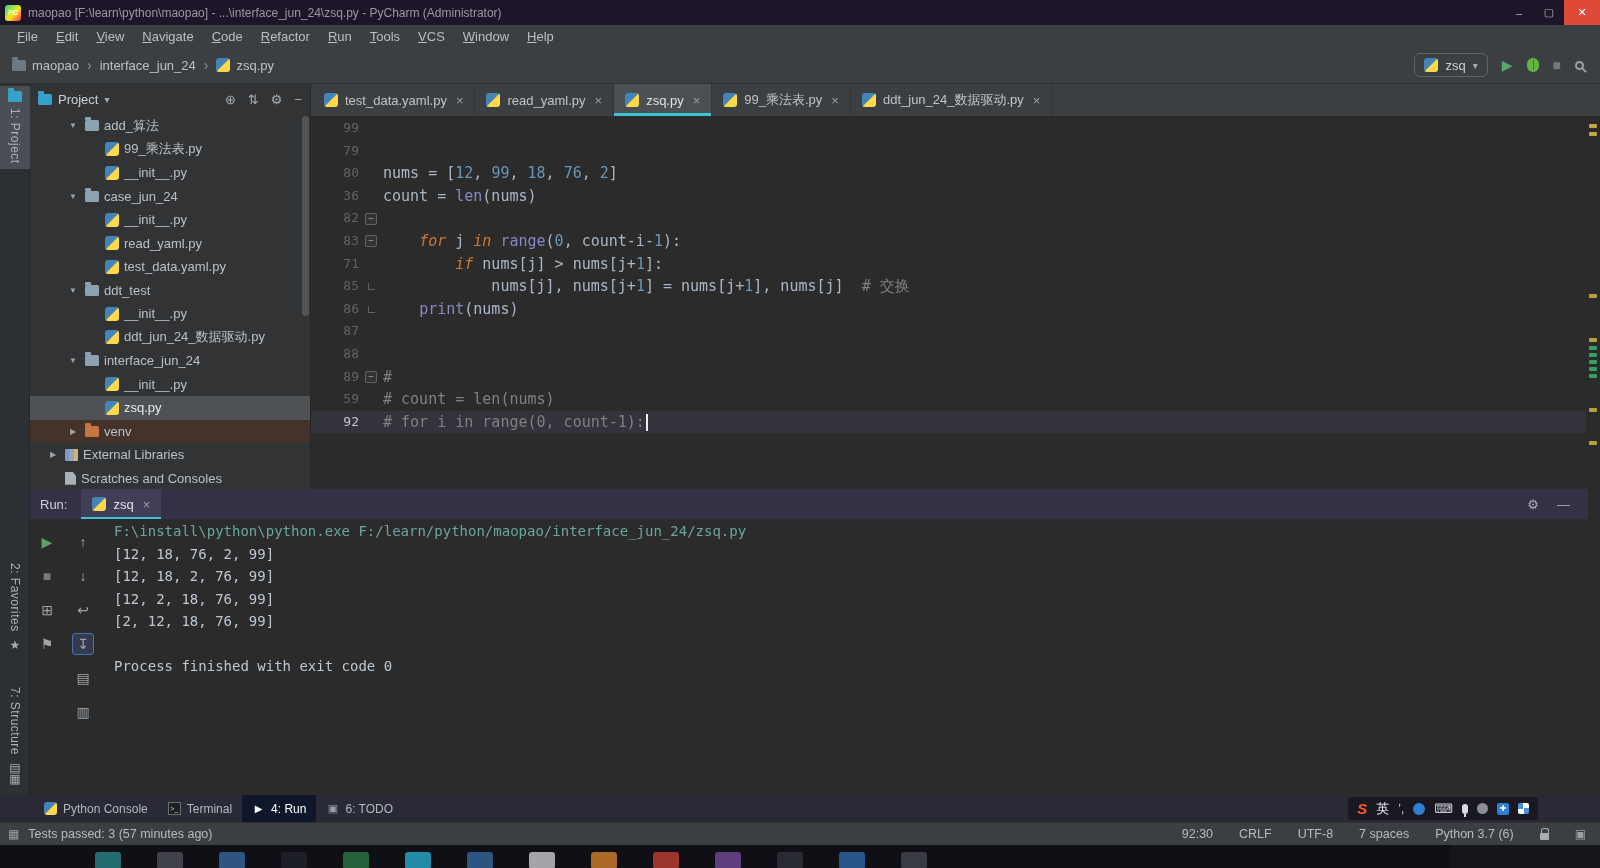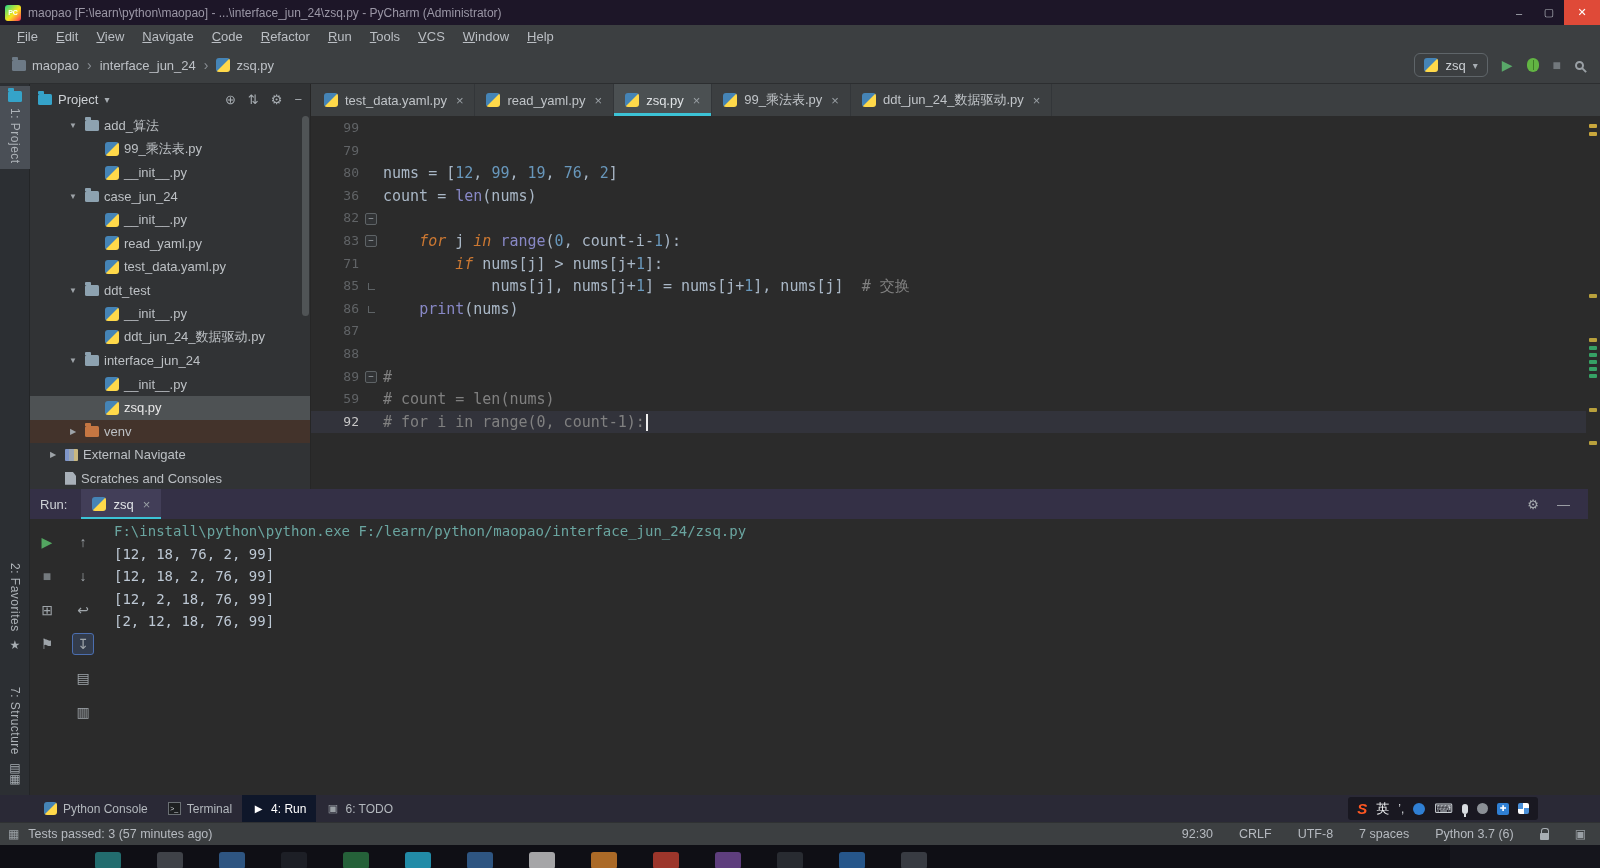--- a/index.html
+++ b/index.html
@@ -331,21 +331,21 @@
           <span class="tree-label">zsq.py</span>
         </div>
         <div class="tree-row tint" style="padding-left: 36px;">
           <span class="arrow">▶</span>
           <span class="i-folder i-folder-orange"></span>
           <span class="tree-label">venv</span>
         </div>
         <div class="tree-row" style="padding-left: 16px;">
           <span class="arrow">▶</span>
           <span class="i-lib"></span>
-          <span class="tree-label">External Navigate</span>
+          <span class="tree-label">External Libraries</span>
         </div>
         <div class="tree-row" style="padding-left: 16px;">
           <span class="arrow"></span>
           <span class="i-file"></span>
           <span class="tree-label">Scratches and Consoles</span>
         </div>
       </div>
     <div class="pp-scroll"></div>
   </div>
 
@@ -384,21 +384,21 @@
           <span class="ltext"></span>
         </div>
         <div class="code-line">
           <span class="lnum">79</span>
           <span class="fold"></span>
           <span class="ltext"></span>
         </div>
         <div class="code-line">
           <span class="lnum">80</span>
           <span class="fold"></span>
-          <span class="ltext"><span class="tk-p">nums = [</span><span class="tk-n">12</span><span class="tk-p">, </span><span class="tk-n">99</span><span class="tk-p">, </span><span class="tk-n">19</span><span class="tk-p">, </span><span class="tk-n">76</span><span class="tk-p">, </span><span class="tk-n">2</span><span class="tk-p">]</span></span>
+          <span class="ltext"><span class="tk-p">nums = [</span><span class="tk-n">12</span><span class="tk-p">, </span><span class="tk-n">99</span><span class="tk-p">, </span><span class="tk-n">18</span><span class="tk-p">, </span><span class="tk-n">76</span><span class="tk-p">, </span><span class="tk-n">2</span><span class="tk-p">]</span></span>
         </div>
         <div class="code-line">
           <span class="lnum">36</span>
           <span class="fold"></span>
           <span class="ltext"><span class="tk-p">count = </span><span class="tk-b">len</span><span class="tk-p">(nums)</span></span>
         </div>
         <div class="code-line">
           <span class="lnum">82</span>
           <span class="fold fold-open"></span>
         </div>
@@ -491,20 +491,21 @@
           <div class="ticon ticon-print"></div>
           <div class="ticon ticon-clear"></div>
         </div>
       <div class="console">
           <div class="console-line cmd">F:\install\python\python.exe F:/learn/python/maopao/interface_jun_24/zsq.py</div>
           <div class="console-line">[12, 18, 76, 2, 99]</div>
           <div class="console-line">[12, 18, 2, 76, 99]</div>
           <div class="console-line">[12, 2, 18, 76, 99]</div>
           <div class="console-line">[2, 12, 18, 76, 99]</div>
           <div class="console-line"> </div>
+          <div class="console-line">Process finished with exit code 0</div>
         </div>
     </div>
   </div>
 
   <div class="bbar">
     <div class="bbar-item">
         <span class="bi bi-python-console"></span>
         <span>Python Console</span>
       </div>
       <div class="bbar-item">

